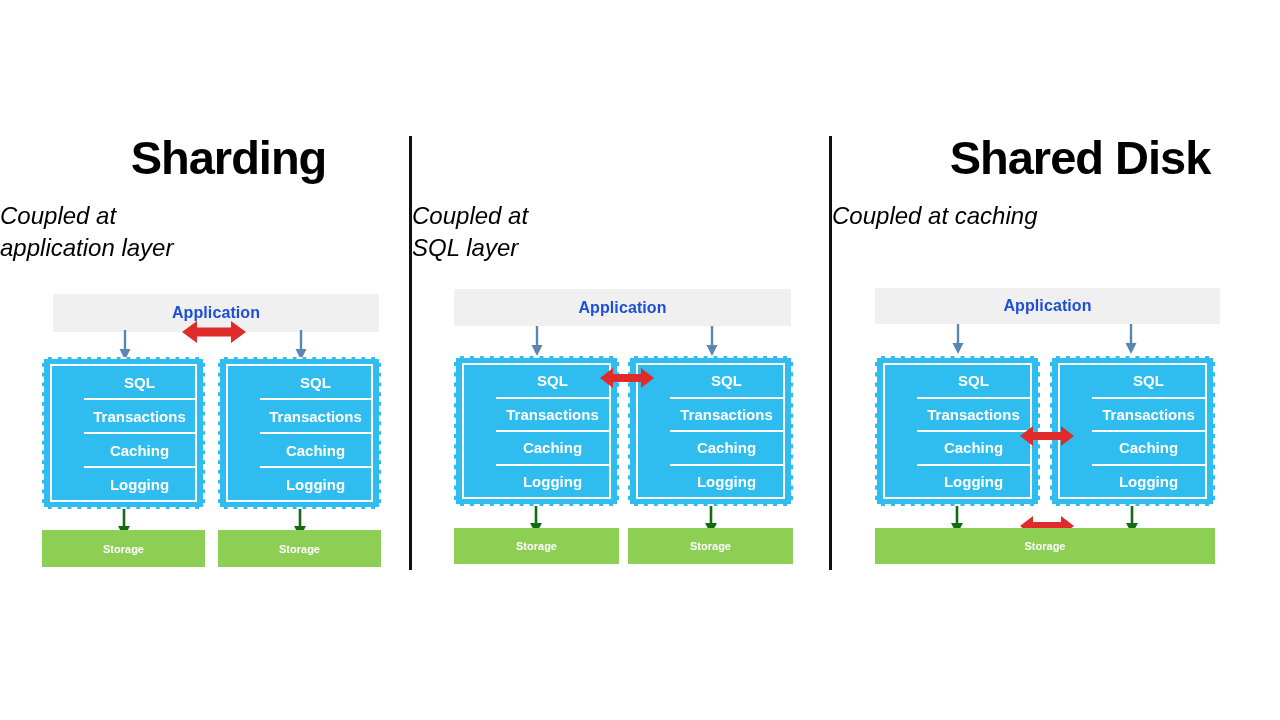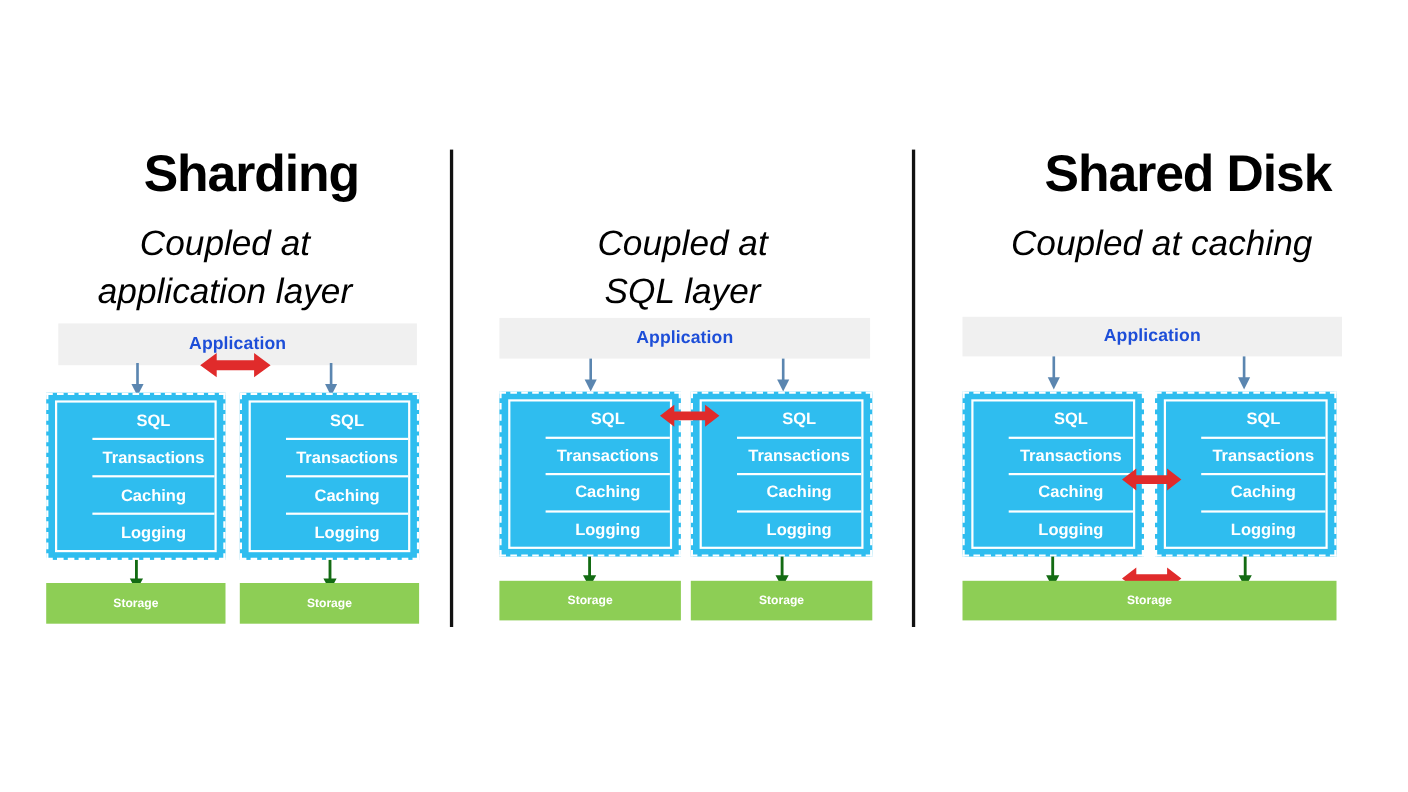--- a/index.html
+++ b/index.html
@@ -58,22 +58,22 @@
     line-height: 1.05;
     white-space: nowrap;
     margin-left: 24px;
   }
 
   .col-subtitle {
     position: absolute;
     top: 200px;
     left: 0;
     width: 100%;
-    text-align: center;
-    font-size: 32px;
+    text-align: left;
+    font-size: 24px;
     font-style: italic;
     line-height: 1.35;
   }
 
   
   .diagram {
     position: absolute;
     left: 0;
     top: 0;
     width: 100%;

